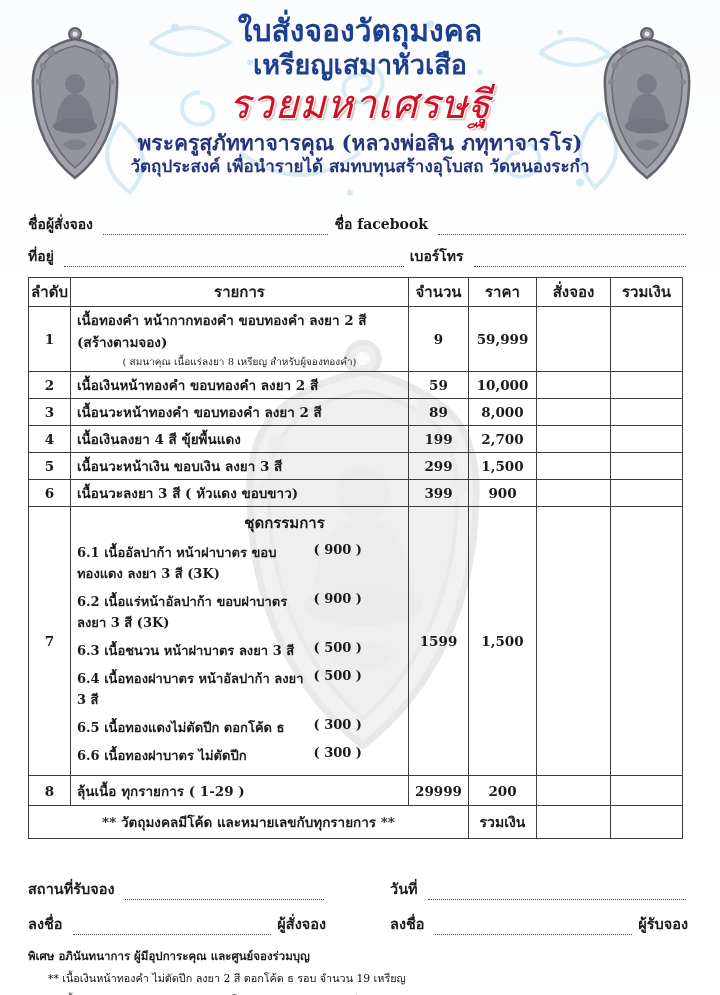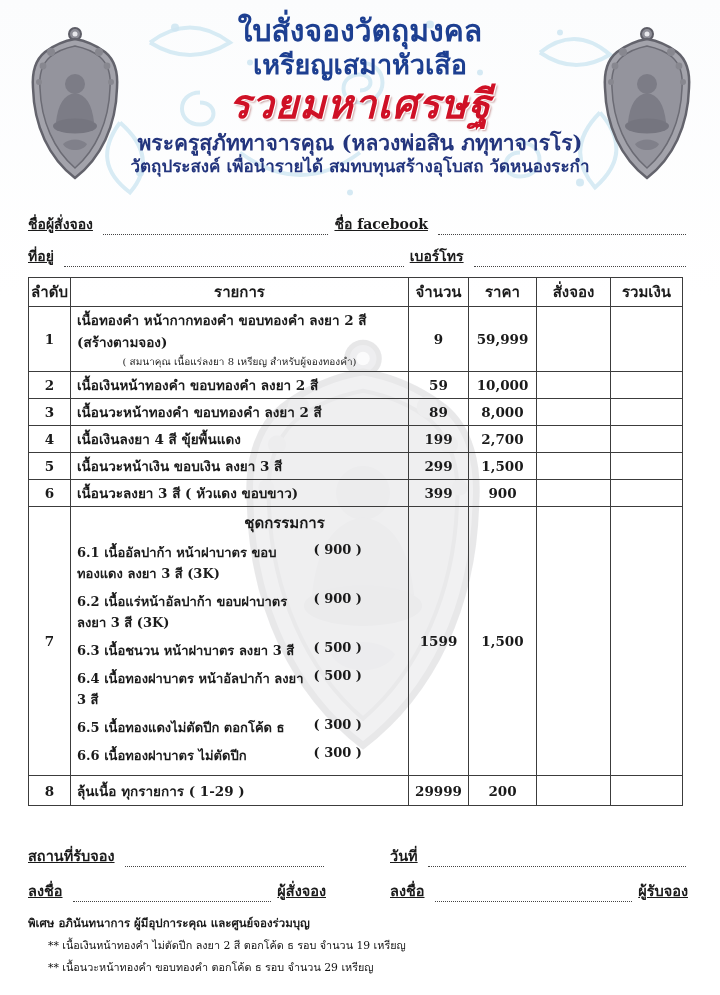--- a/index.html
+++ b/index.html
@@ -11,29 +11,29 @@
   .page{position:absolute;inset:0;background:linear-gradient(180deg,#fbfcfd 0%,#ffffff 30%);}
   
   .header{position:relative;height:205px;}
   .deco{position:absolute;top:0;left:0;width:720px;height:215px;pointer-events:none;}
   .amulet{position:absolute;top:26px;width:106px;height:160px;}
   .amulet.left{left:22px;}
   .amulet.right{right:20px;}
   .titles{position:absolute;left:110px;right:110px;top:14px;text-align:center;}
   .t1{font-size:30px;font-weight:bold;color:#1d3f91;line-height:1.15;}
   .t2{font-size:27px;font-weight:bold;color:#1d3f91;line-height:1.2;}
-  .t3{font-size:40px;font-weight:bold;color:#cf1126;line-height:1.15;
+  .t3{font-size:40px;font-weight:normal;color:#cf1126;line-height:1.15;
       text-shadow:1px 1px 0 #fff,-1px -1px 0 #fff,2px 2px 2px rgba(120,0,0,.35);
       font-style:italic;letter-spacing:1px;}
   .t4{font-size:21px;font-weight:bold;color:#23357d;line-height:1.3;margin-top:2px;}
   .t5{font-size:17px;font-weight:bold;color:#23357d;line-height:1.25;}
   
   .fields{margin:8px 28px 0 28px;font-size:14px;font-weight:bold;}
   .frow{display:flex;align-items:flex-end;margin-bottom:10px;}
-  .flabel{white-space:nowrap;padding-right:4px;text-decoration:underline;}
+  .flabel{white-space:nowrap;padding-right:4px;}
   .dots{flex:1;border-bottom:1.5px dotted #444;height:15px;margin:0 6px;}
   .dots.w2{flex:1.1;}
   
   .tablewrap{position:relative;margin:4px 28px 0 28px;}
   .watermark{position:absolute;left:170px;top:60px;width:330px;height:430px;opacity:.14;z-index:0;}
   table{border-collapse:collapse;width:568px;position:relative;z-index:1;table-layout:fixed;}
   th,td{border:1.6px solid #3c3c3c;font-size:13.5px;font-weight:bold;vertical-align:middle;}
   th{height:26px;font-size:15px;}
   td.num{text-align:center;}
   td.desc{padding:2px 6px;margin-left:32px;}
@@ -255,20 +255,26 @@
 
       <tr style="height:30px;">
         <td class="num">8</td>
         <td class="desc">ลุ้นเนื้อ ทุกรายการ ( 1-29 )</td>
         <td class="num">29999</td>
         <td class="num">200</td>
         <td></td>
         <td></td>
       </tr>
 
+      <tr class="sumrow">
+        <td colspan="3" class="sum-note">** วัตถุมงคลมีโค้ด และหมายเลขกับทุกรายการ **</td>
+        <td class="sum-label">รวมเงิน</td>
+        <td></td>
+        <td></td>
+      </tr>
     </tbody>
       </table>
   </div>
 
   <div class="signs">
     <div class="signrow">
       <div class="signcol gap">
         <span class="flabel">สถานที่รับจอง</span>
         <span class="dots"></span>
       </div>

